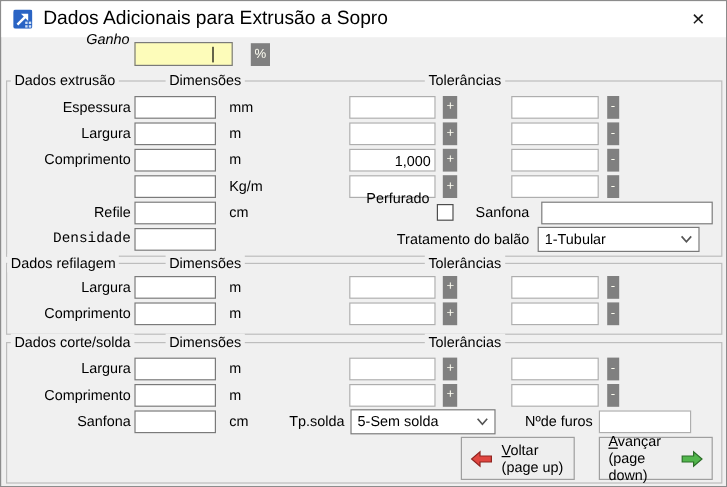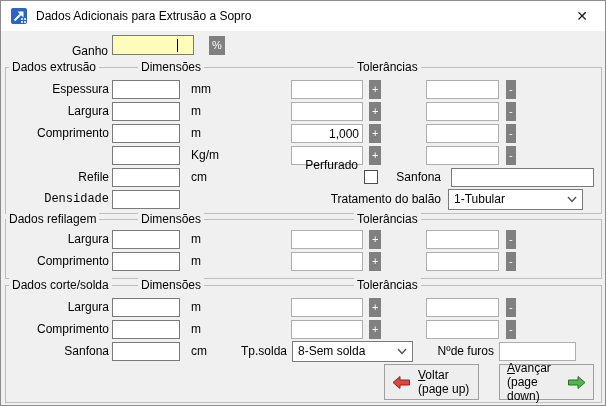--- a/index.html
+++ b/index.html
@@ -18,21 +18,21 @@
     overflow: hidden;
   }
   
   .titlebar {
     position: absolute; top: 0; left: 0; right: 0; height: 30px;
     background: #ffffff;
     display: flex; align-items: center;
     padding: 0 10px;
   }
   .app-icon { width: 16px; height: 16px; flex: 0 0 16px; }
-  .win-title { margin-left: 9px; font-size: 12px; }
+  .win-title { margin-left: 9px; font-size: 16px; }
   .close-btn {
     position: absolute; right: 12px; top: 4px;
     width: 22px; height: 22px;
     display: flex; align-items: center; justify-content: center;
     font-size: 14px; color: #1a1a1a; cursor: default;
   }
   
   .lbl { position: absolute; height: 19px; line-height: 19px; text-align: right; white-space: nowrap; }
   .inp {
     position: absolute; height: 19px;
@@ -92,21 +92,21 @@
       <rect x="13" y="10" width="2" height="2" fill="#cfe0f5"></rect>
       <rect x="10" y="13" width="2" height="2" fill="#cfe0f5"></rect>
       <rect x="13" y="13" width="2" height="2" fill="#cfe0f5"></rect>
     </svg>
     <span class="win-title">Dados Adicionais para Extrusão a Sopro</span>
     <span class="close-btn">
       <span>✕</span>
     </span>
   </div>
 
-  <span class="lbl" style="left:30px; top:41px; width:77px;">Ganho</span>
+  <span class="lbl" style="left:30px; top:23px; width:77px;font-style:italic;">Ganho</span>
   <input class="inp ganho" style="left: 111px; top: 34px; width: 82px;" value="">
   <span class="caret" style="left:176px; top:38px;"></span>
   <span class="badge" style="left:208px; top:35px;">%</span>
 
   <div class="group" style="left:4px; top:66px; width:597px; height:147px;">
     <span class="group-cap" style="left:3px;">Dados extrusão</span>
     <span class="group-cap" style="left:132px;">Dimensões</span>
     <span class="group-cap" style="left:348px;">Tolerâncias</span>
 
     <span class="lbl" style="left:2px; top:12px; width:101px;">Espessura</span>
@@ -200,21 +200,21 @@
     <input class="inp tol" style="left: 285px; top: 34px; width: 72px;" value="">
     <span class="badge" style="left:363px; top:34px;">+</span>
     <input class="inp tol" style="left: 420px; top: 34px; width: 73px;" value="">
     <span class="badge" style="left:500px; top:34px;">-</span>
 
     <span class="lbl" style="left:2px; top:56px; width:101px;">Sanfona</span>
     <input class="inp" style="left: 106px; top: 56px; width: 68px;" value="">
     <span class="unit" style="left:185px; top:56px;">cm</span>
     <span class="lbl" style="left:181px; top:56px; width:100px;">Tp.solda</span>
     <div class="combo" style="left:286px; top:55px; width:121px;">
-      <span>8-Sem solda</span>
+      <span>5-Sem solda</span>
       <svg class="chev" width="10" height="7" viewBox="0 0 10 7">
           <path d="M1 1 L5 5.5 L9 1" fill="none" stroke="#555" stroke-width="1.4"></path>
         </svg>
     </div>
     <span class="lbl" style="left:390px; top:56px; width:98px;">Nºde furos</span>
     <input class="inp tol" style="left: 493px; top: 56px; width: 77px;" value="">
   </div>
 
   <div class="nav-btn" style="left:383px; top:363px;align-items:center;">
     <svg class="arrow-ico" width="19" height="15" viewBox="0 0 19 15">

